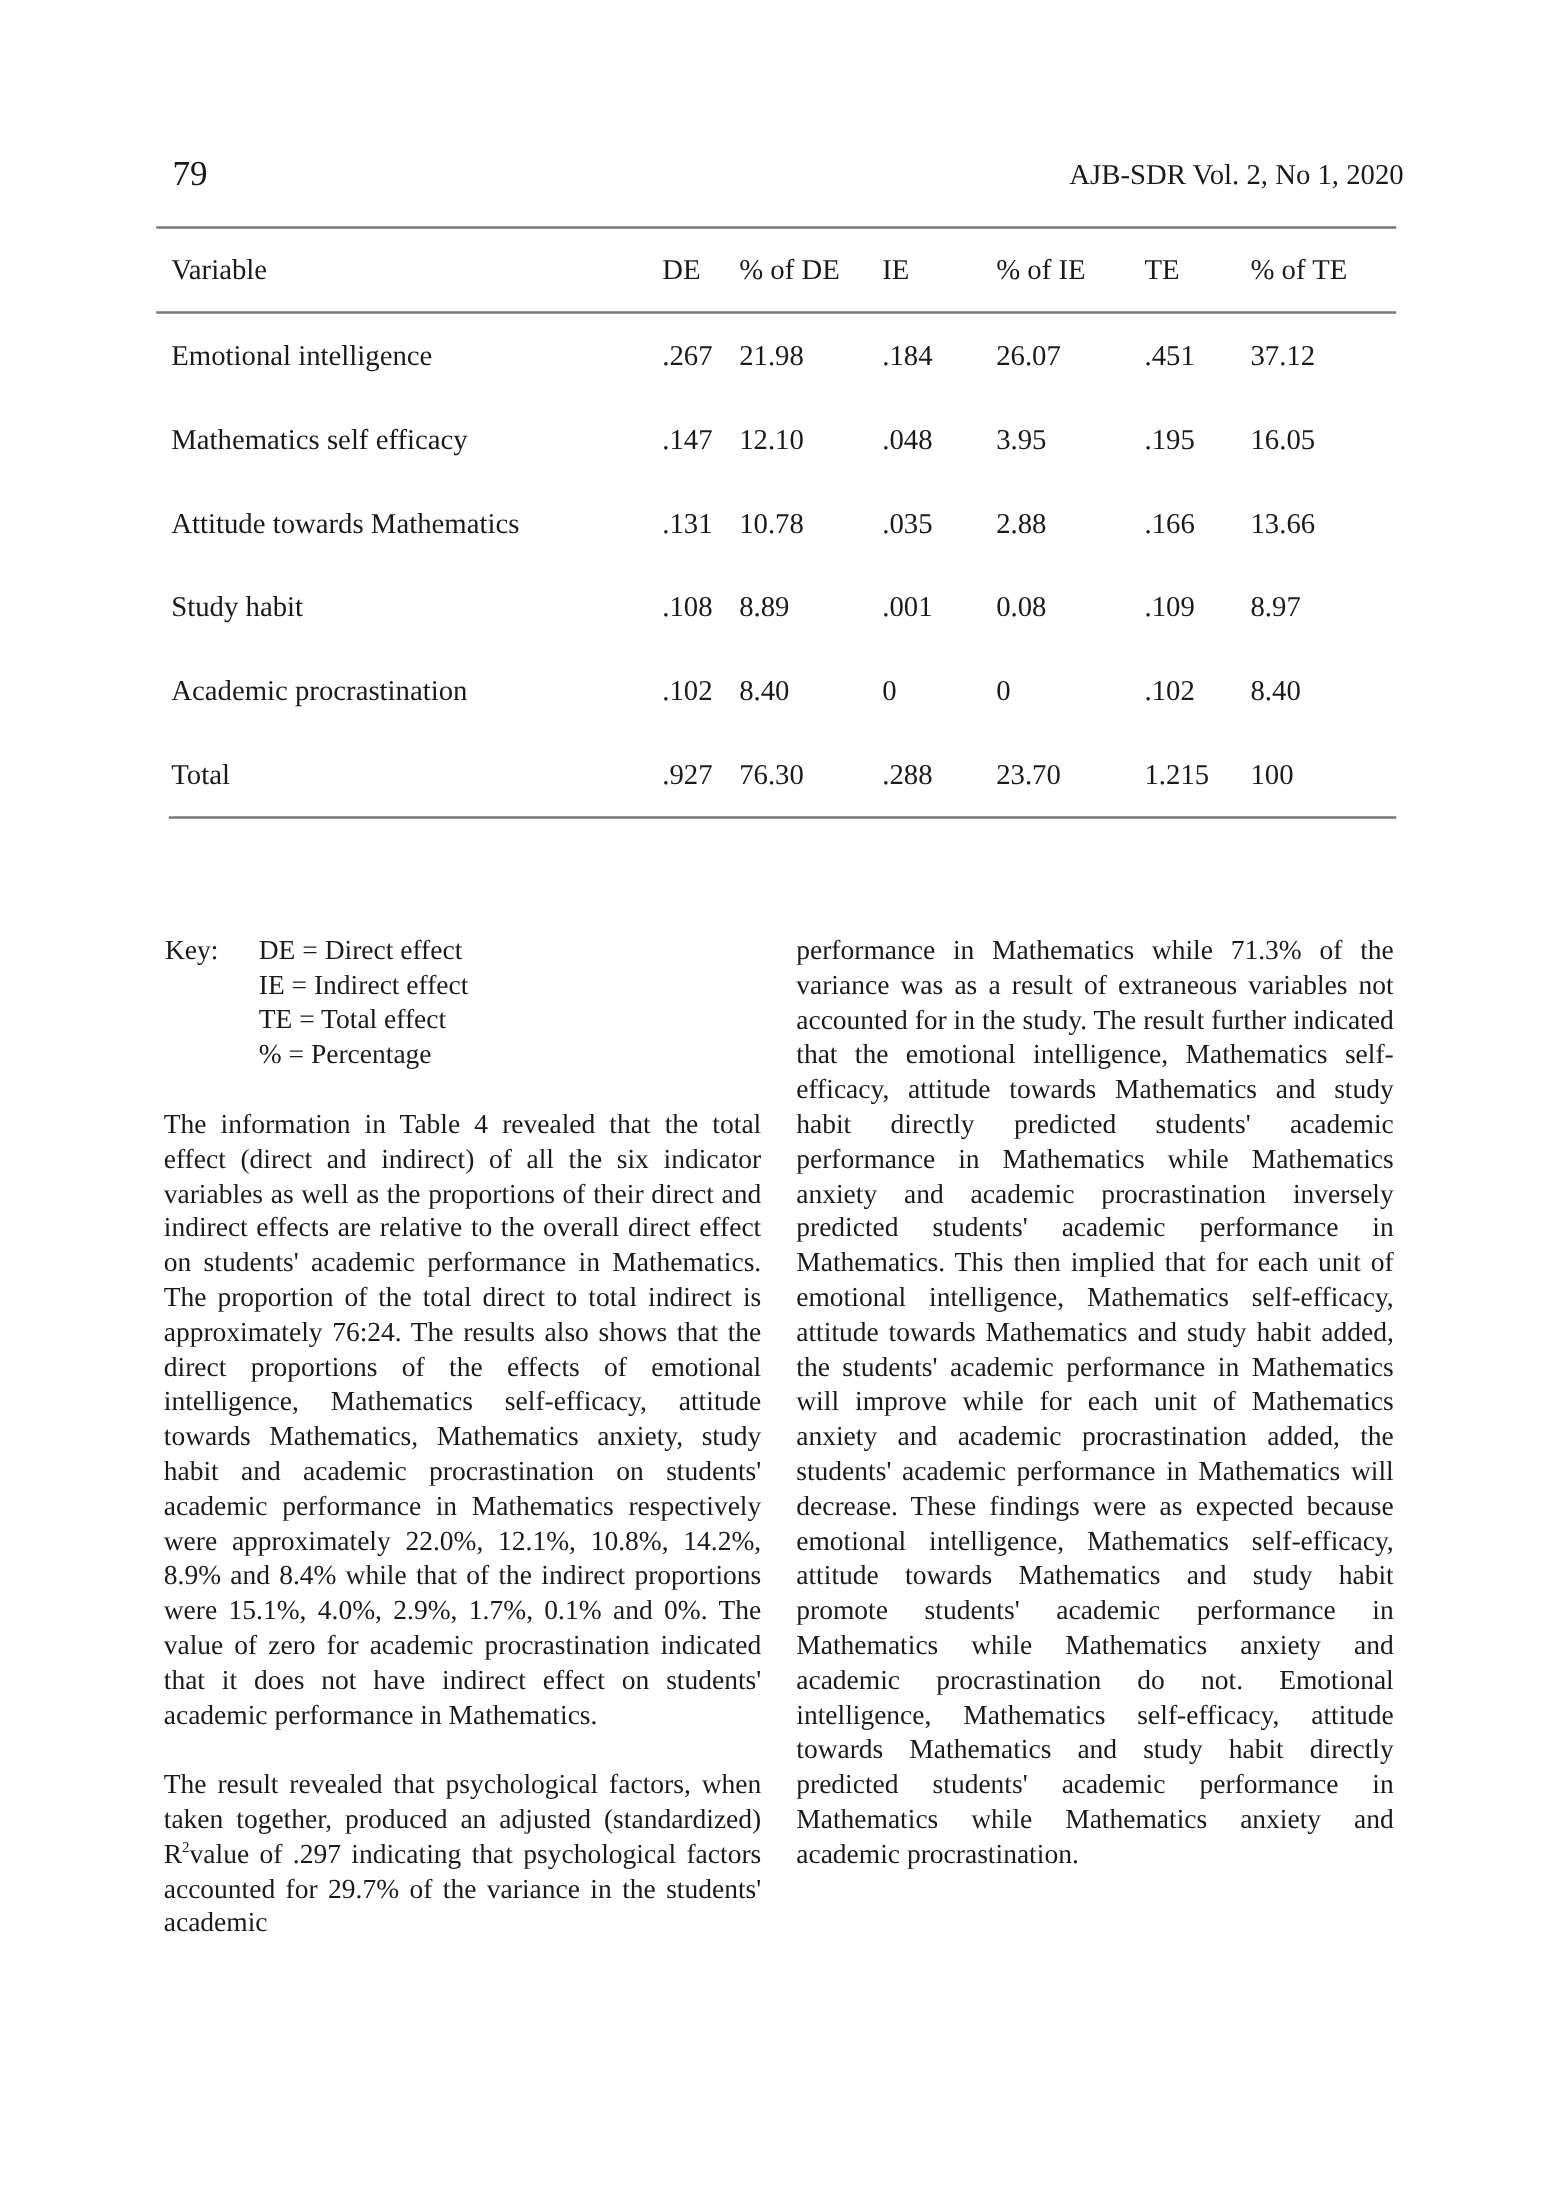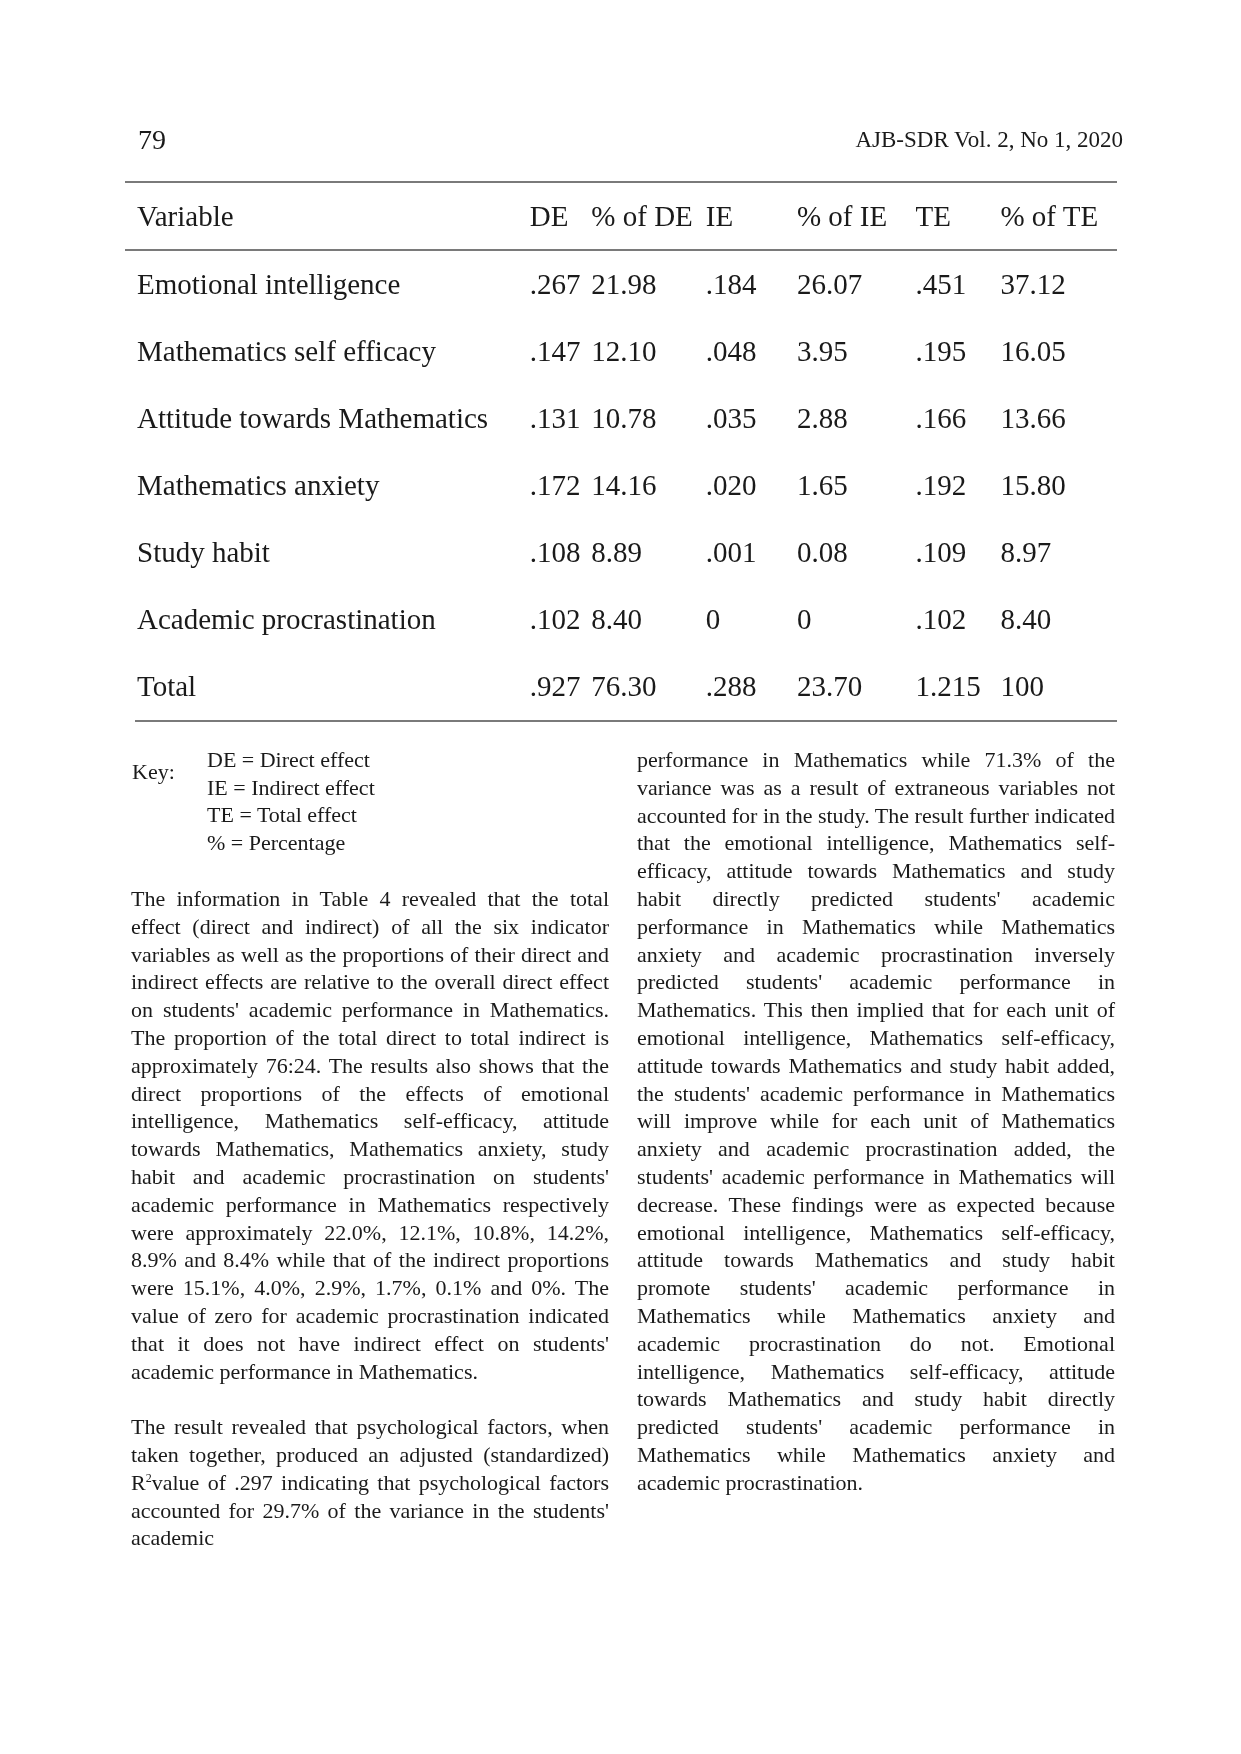--- a/index.html
+++ b/index.html
@@ -5,31 +5,31 @@
   html, body { margin: 0; padding: 0; background: #ffffff; }
   body { width: 1241px; height: 1754px; position: relative; overflow: hidden;
          font-family: "Liberation Serif", "DejaVu Serif", serif; color: #1a1a1a; }
   .header { position: absolute; top: 124px; left: 138px; right: 118px; height: 26px; }
   .page-num { position: absolute; left: 0; top: 0; font-size: 28px; }
   .journal { position: absolute; right: 0; top: 3px; font-size: 23px; }
 
   .table-wrap { position: absolute; left: 125px; top: 181px; width: 992px; }
   .rule { height: 2px; background: #7a7a7a; width: 100%; }
   .rule.bottom { margin-left: 10px; width: calc(100% - 10px); }
-  table { border-collapse: collapse; width: 100%; font-size: 29px; }
+  table { border-collapse: collapse; width: 100%; font-size: 23px; }
   th, td { font-weight: normal; padding: 0; white-space: nowrap; }
   thead th { height: 66px; vertical-align: middle; }
   tbody td { height: 67px; vertical-align: middle; }
   .c-var { text-align: left; padding-left: 12px; width: 370px; }
   .c-num { text-align: left; }
   .w1 { width: 58px; } .w2 { width: 108px; } .w3 { width: 86px; }
   .w4 { width: 112px; } .w5 { width: 80px; } .w6 { width: 110px; }
 
   .key { position: absolute; left: 132px; top: 746px; font-size: 22px; line-height: 27.5px; }
-  .key-label { position: absolute; left: 0; top: 12px; }
+  .key-label { position: absolute; left: 0; top: 0; }
   .key-items { position: absolute; left: 75px; top: 0; width: 260px; }
   .key-items div { white-space: nowrap; }
 
   .col { position: absolute; width: 478px; font-size: 22px; line-height: 27.8px; text-align: justify; }
   .col p { margin: 0; }
   .left-col { left: 131px; top: 885px; }
   .right-col { left: 637px; top: 746px; }
   .gap { height: 27.8px; }
   .heading { text-transform: none; letter-spacing: 0.5px; }
   sup { font-size: 12px; line-height: 0; }
@@ -83,29 +83,20 @@
       <tr>
         <td class="c-var">Attitude towards Mathematics</td>
         <td class="c-num">.131</td>
         <td class="c-num">10.78</td>
         <td class="c-num">.035</td>
         <td class="c-num">2.88</td>
         <td class="c-num">.166</td>
         <td class="c-num">13.66</td>
       </tr>
       <tr>
-        <td class="c-var">Mathematics anxiety</td>
-        <td class="c-num">.172</td>
-        <td class="c-num">14.16</td>
-        <td class="c-num">.020</td>
-        <td class="c-num">1.65</td>
-        <td class="c-num">.192</td>
-        <td class="c-num">15.80</td>
-      </tr>
-      <tr>
         <td class="c-var">Study habit</td>
         <td class="c-num">.108</td>
         <td class="c-num">8.89</td>
         <td class="c-num">.001</td>
         <td class="c-num">0.08</td>
         <td class="c-num">.109</td>
         <td class="c-num">8.97</td>
       </tr>
       <tr>
         <td class="c-var">Academic procrastination</td>

